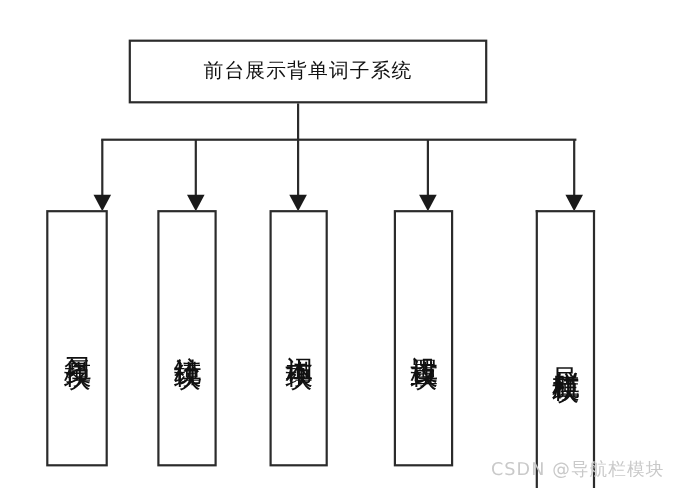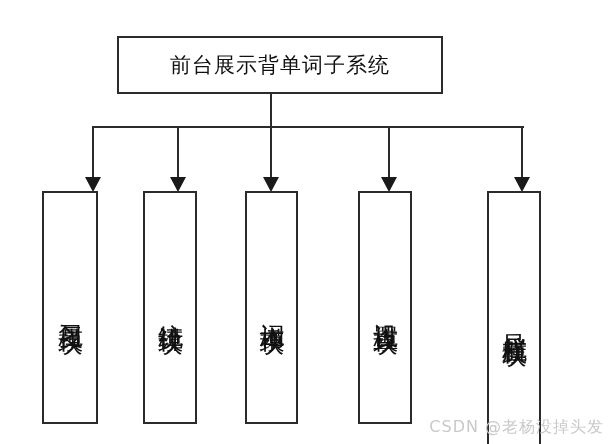--- a/index.html
+++ b/index.html
@@ -28,21 +28,21 @@
     width: 326px;
     height: 58px;
     border: 2px solid #2b2b2b;
     background: #ffffff;
     box-sizing: border-box;
     display: flex;
     align-items: center;
     justify-content: center;
   }
   .root-label {
-    font-size: 21px;
+    font-size: 18px;
     line-height: 1;
     color: #111111;
     letter-spacing: 1px;
     white-space: nowrap;
     font-family: "DejaVu Sans", "Liberation Sans", sans-serif;
   }
 
   
   .line-v, .line-h {
     position: absolute;
@@ -172,15 +172,15 @@
   </div>
 
   <div class="module-box mod-4">
     <span class="module-label">设置模块</span>
   </div>
 
   <div class="module-box mod-5">
     <span class="module-label">导航栏模块</span>
   </div>
 
-  <div class="watermark">CSDN @老杨没掉头发</div>
+  <div class="watermark">CSDN @导航栏模块</div>
 
 </div>
 
 </body></html>

